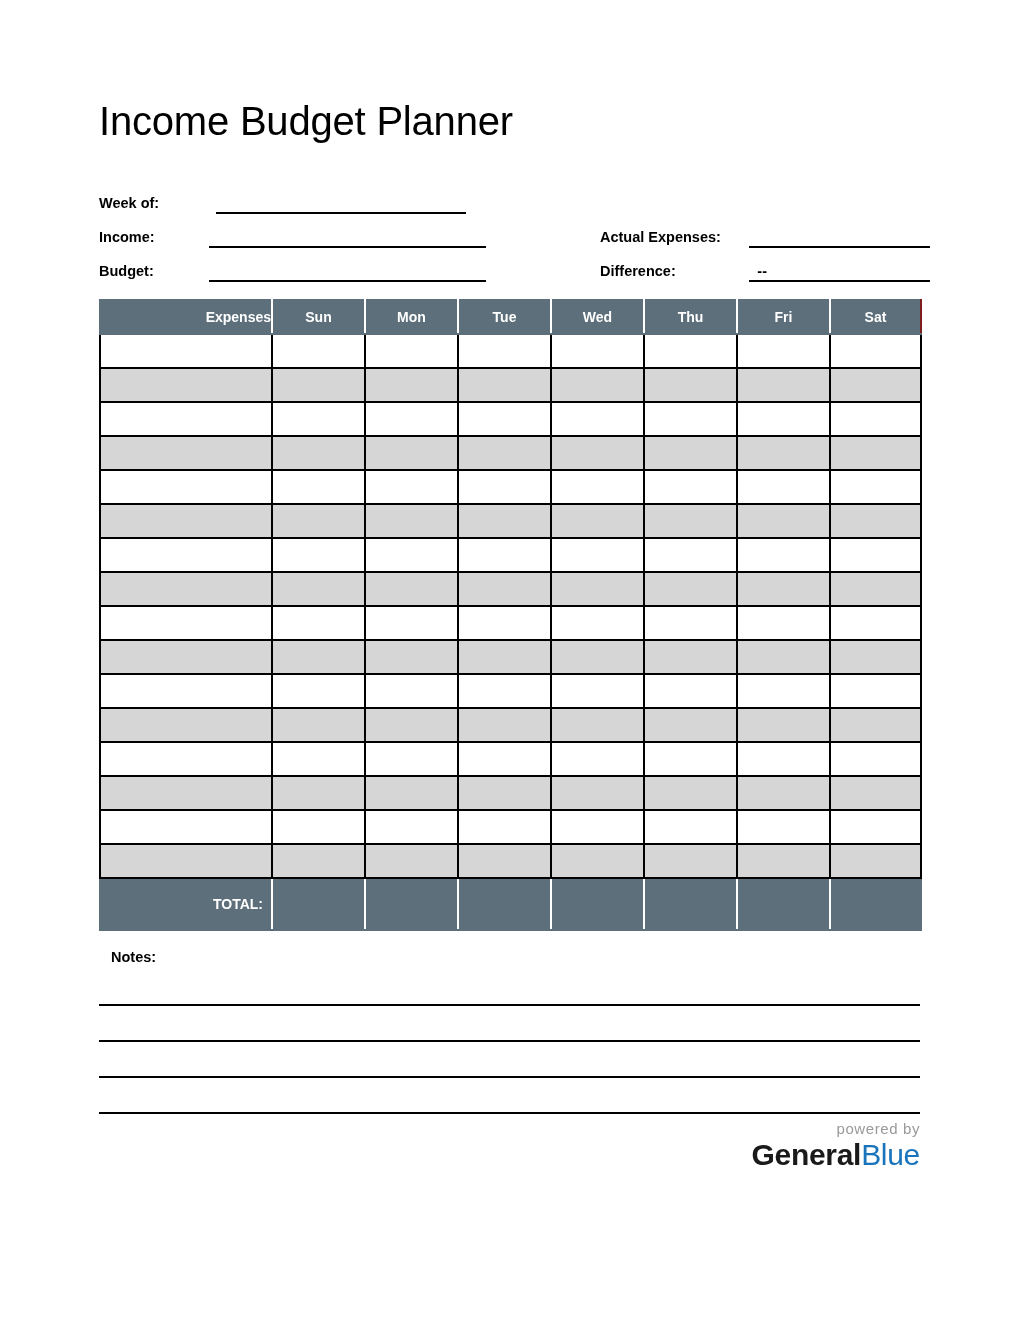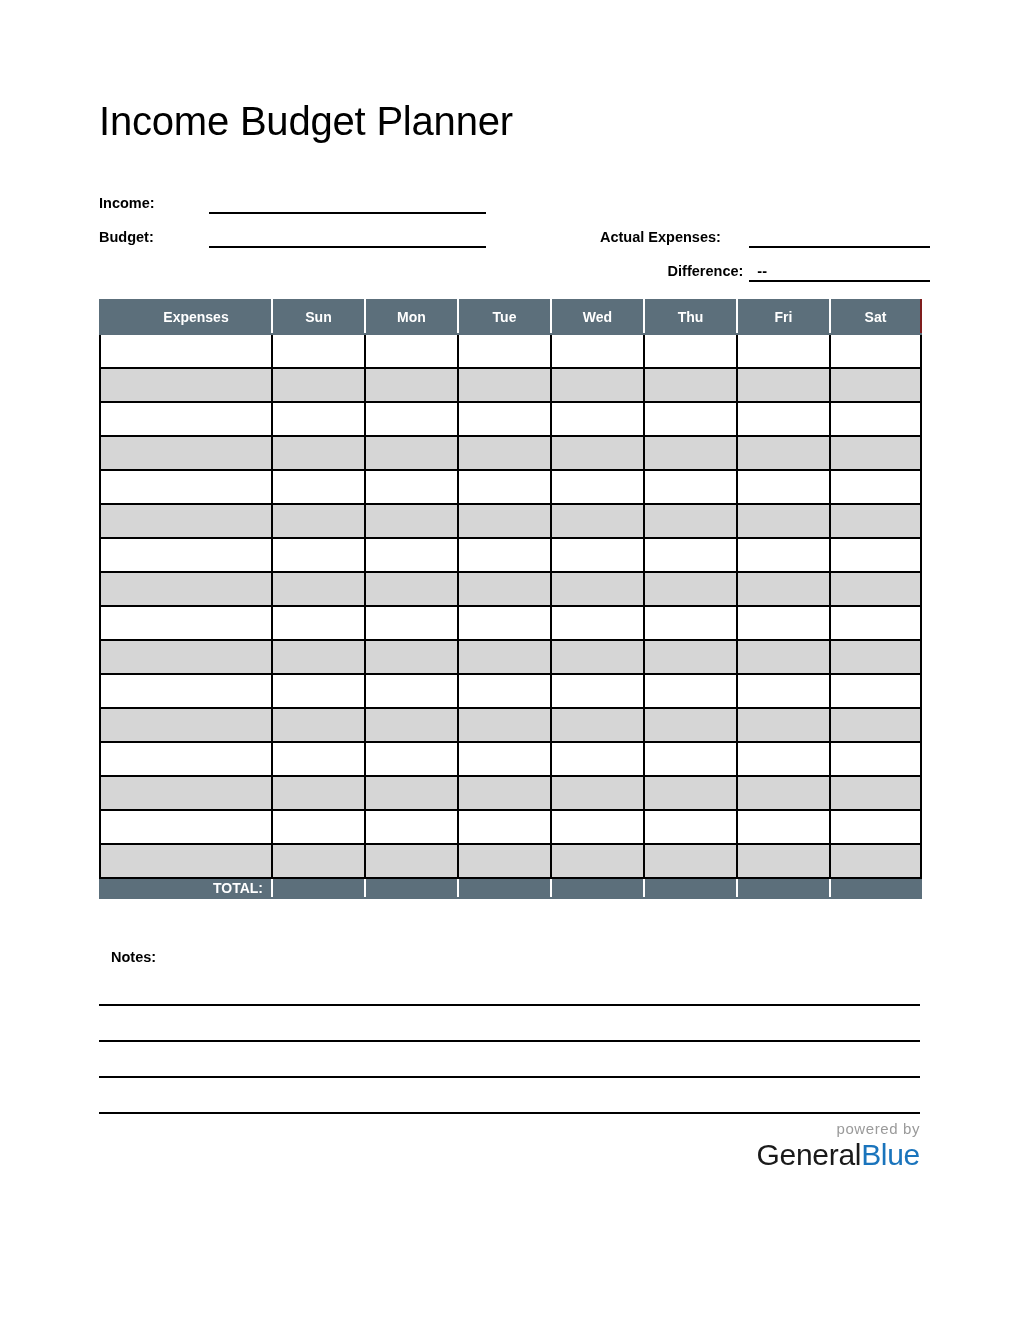--- a/index.html
+++ b/index.html
@@ -81,21 +81,21 @@
   }
 
   
   .fl-label { width: 100px; }
   .fl-line-week { width: 250px; }
   .fl-line-std  { width: 277px; }
   .fl-row-week .field-line { margin-left: 17px; }
 
   
   .fr-label-ae { width: 146px; text-align: left; }
-  .fr-label-df { width: 146px; text-align: right; margin-top: 21px; }
+  .fr-label-df { width: 146px; text-align: left; margin-top: 21px; }
   .fr-line { width: 184px; margin-left: 6px; }
 
   
   .grid {
     position: absolute;
     left: 99px;
     top: 299px;
     width: 821px;
     border-collapse: collapse;
     table-layout: fixed;
@@ -109,21 +109,21 @@
   .grid thead th {
     background: #5c6f7b;
     color: #ffffff;
     font-size: 14px;
     font-weight: bold;
     height: 34px;
     border: 2px solid #5c6f7b;
     border-right: 2px solid #ffffff;
   }
   .grid thead th.col-expenses {
-    text-align: center;
+    text-align: right;
     padding-left: 20px;
   }
   .grid thead th.col-day {
     text-align: center;
   }
   .grid thead th:last-child {
     border-right: 2px solid #7f1d1d;
   }
   .grid tbody tr.row-odd td {
     background: #ffffff;
@@ -131,21 +131,21 @@
   .grid tbody tr.row-even td {
     background: #d6d6d6;
   }
   .grid tfoot td {
     background: #5c6f7b;
     border: 2px solid #5c6f7b;
     border-right: 2px solid #ffffff;
     color: #ffffff;
     font-size: 14px;
     font-weight: bold;
-    height: 20px;
+    height: 52px;
   }
   .grid tfoot td.total-label {
     text-align: right;
     padding-right: 8px;
   }
   .grid tfoot td:last-child {
     border-right: 2px solid #5c6f7b;
   }
 
   
@@ -181,32 +181,38 @@
     color: #9a9a9a;
     letter-spacing: 0.6px;
     line-height: 17px;
   }
   .logo-name {
     font-size: 30px;
     line-height: 33px;
     letter-spacing: -0.3px;
     margin-top: 1px;
   }
-  .logo-general { color: #1a1a1a; }
+  .logo-general { color: #1a1a1a; font-weight: bold; }
   .logo-blue { color: #1a74bc; }
 </style>
 </head>
 <body>
 
 <div class="page">
 
   <div class="title">Income Budget Planner</div>
 
   <div class="form-left">
 
+    <div class="field-row fl-row-week">
+      <span class="field-label fl-label">Week of:</span>
+      <span class="field-line fl-line-week">
+        <span class="field-value"></span>
+      </span>
+    </div>
 
     <div class="field-row">
       <span class="field-label fl-label">Income:</span>
       <span class="field-line fl-line-std">
         <span class="field-value"></span>
       </span>
     </div>
 
     <div class="field-row">
       <span class="field-label fl-label">Budget:</span>

